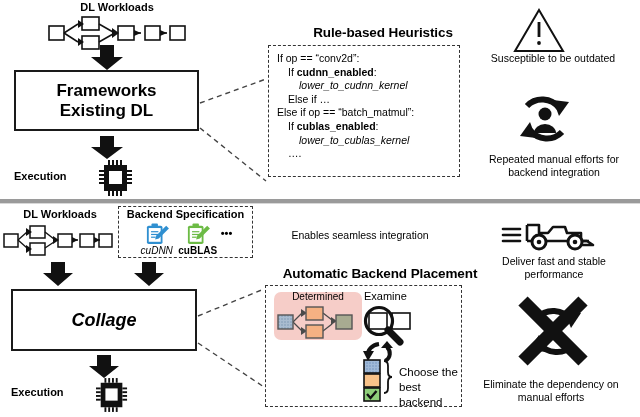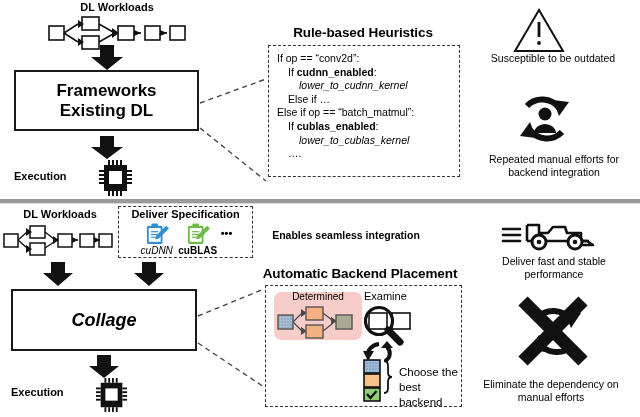--- a/index.html
+++ b/index.html
@@ -20,21 +20,21 @@
     background:#9a9a9a;
   }
   .divider2 {
     position:absolute; left:0; top:203px; width:640px; height:1px;
     background:#d8d8d8;
   }
 
   
   .lbl { font-size:11px; line-height:13px; }
   .lbl-bold { font-weight:bold; }
-  .title-bold { font-weight:bold; font-size:13.5px; letter-spacing:-0.1px; }
+  .title-bold { font-weight:bold; font-size:13.5px; letter-spacing:-0.1px;margin-left:20px; }
   .center { text-align:center; }
 
   
   .bigbox {
     border:2.5px solid #1a1a1a;
     background:#fff;
     display:flex; align-items:center; justify-content:center;
     text-align:center;
   }
   .bigbox-text { font-weight:bold; font-size:17px; line-height:20px; }
@@ -216,21 +216,21 @@
         <path d="M91,11 l0,6 l6,-3 z"></path>
       </g>
       <g stroke="#111" stroke-width="1.5">
         <path d="M69,14 L75,14"></path>
           <path d="M91,14 L97,14"></path>
       </g>
     </svg>
   </div>
 
   <div class="abs dashbox" style="left:118px; top:206px; width:135px; height:52px;">
-    <div class="lbl lbl-bold center" style="margin-top:1px;">Deliver Specification</div>
+    <div class="lbl lbl-bold center" style="margin-top:1px;">Backend Specification</div>
     <div style="display:flex; align-items:flex-start; justify-content:center; gap:3px; margin-top:2px;">
       <div style="width:36px;font-style:italic;">
         <svg width="36" height="22" viewBox="0 0 28 24" style="margin:0 auto;display:block;">
           <rect x="3" y="3" width="17" height="20" rx="2" fill="#2f8fd0"></rect>
           <rect x="5" y="5.5" width="13" height="15" fill="#fff"></rect>
           <rect x="8" y="0.5" width="7" height="4" rx="1" fill="#2f8fd0"></rect>
           <g stroke="#2f8fd0" stroke-width="1.3">
               <path d="M7.5,9.5 h8"></path>
               <path d="M7.5,12.5 h8"></path>
               <path d="M7.5,15.5 h5"></path>
@@ -297,21 +297,21 @@
         <rect x="28" y="10" width="5" height="2"></rect>
           <rect x="28" y="14" width="5" height="2"></rect>
         <rect x="28" y="18" width="5" height="2"></rect>
           <rect x="28" y="22" width="5" height="2"></rect>
         <rect x="5" y="5" width="23" height="26"></rect>
       </g>
       <rect x="10" y="11" width="13" height="13" fill="#fff"></rect>
     </svg>
   </div>
 
-  <div class="abs cap" style="left:262px; top:229px; width:168px;font-weight:bold;">Enables seamless integration</div>
+  <div class="abs cap" style="left:276px; top:229px; width:168px;">Enables seamless integration</div>
 
   <div class="abs" style="left:196px; top:295px;">
     <svg width="72" height="96" viewBox="0 0 72 96">
       <path d="M2,21 L68,-6" stroke="#444" stroke-width="1.4" stroke-dasharray="5,4" fill="none"></path>
       <path d="M2,48 L68,92" stroke="#444" stroke-width="1.4" stroke-dasharray="5,4" fill="none"></path>
     </svg>
   </div>
 
   <div class="abs title-bold center" style="left:252px; top:266px; width:216px;">Automatic Backend Placement</div>
 

